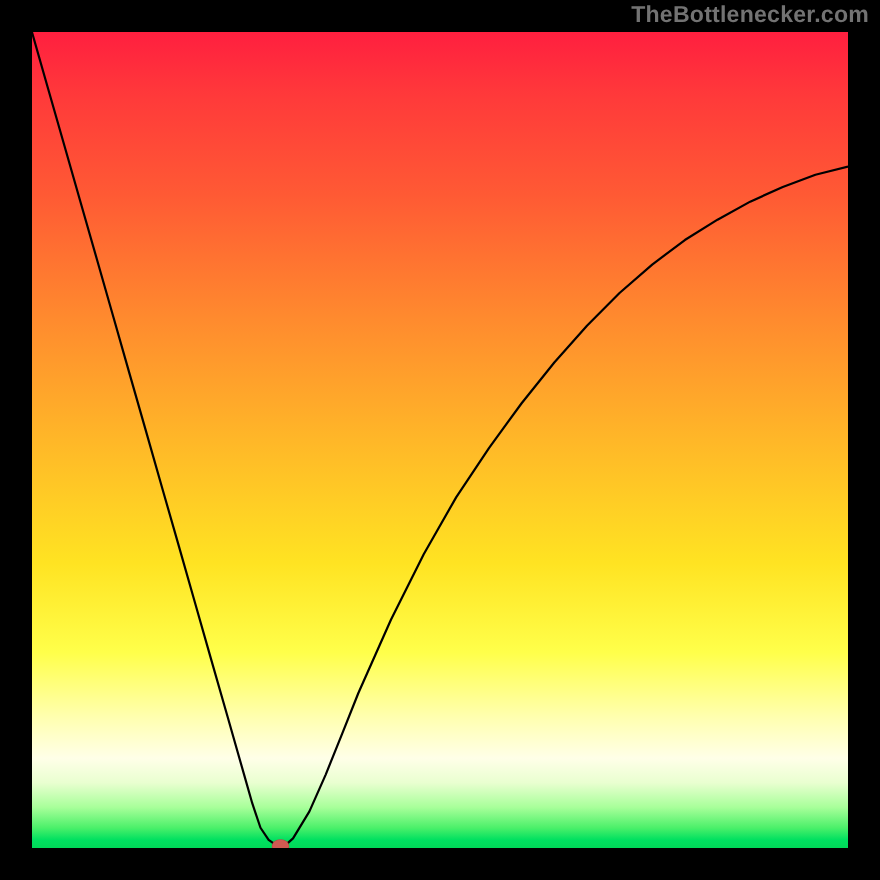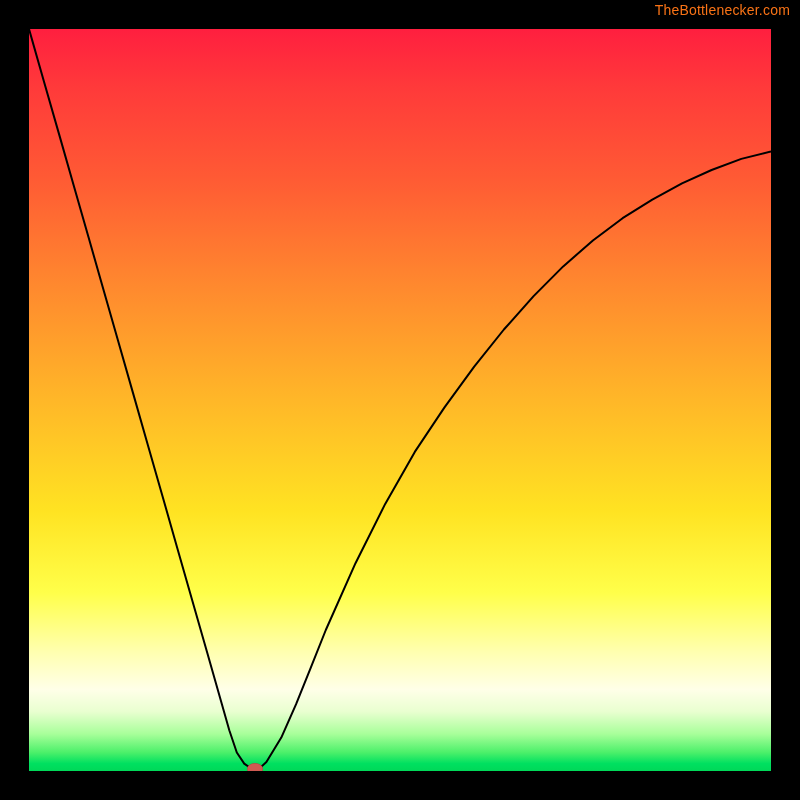--- a/index.html
+++ b/index.html
@@ -14,23 +14,23 @@
   .frame {
     position: relative;
     width: 800px;
     height: 800px;
     background: #000;
   }
   .attribution {
     position: absolute;
     top: 2px;
     right: 10px;
-    color: #f97316;
-    font-size: 14px;
-    font-weight: 400;
+    color: #737373;
+    font-size: 21px;
+    font-weight: 700;
     letter-spacing: 0.2px;
     user-select: none;
   }
   .plot {
     position: absolute;
     left: 29px;
     top: 29px;
     width: 742px;
     height: 742px;
     overflow: hidden;

